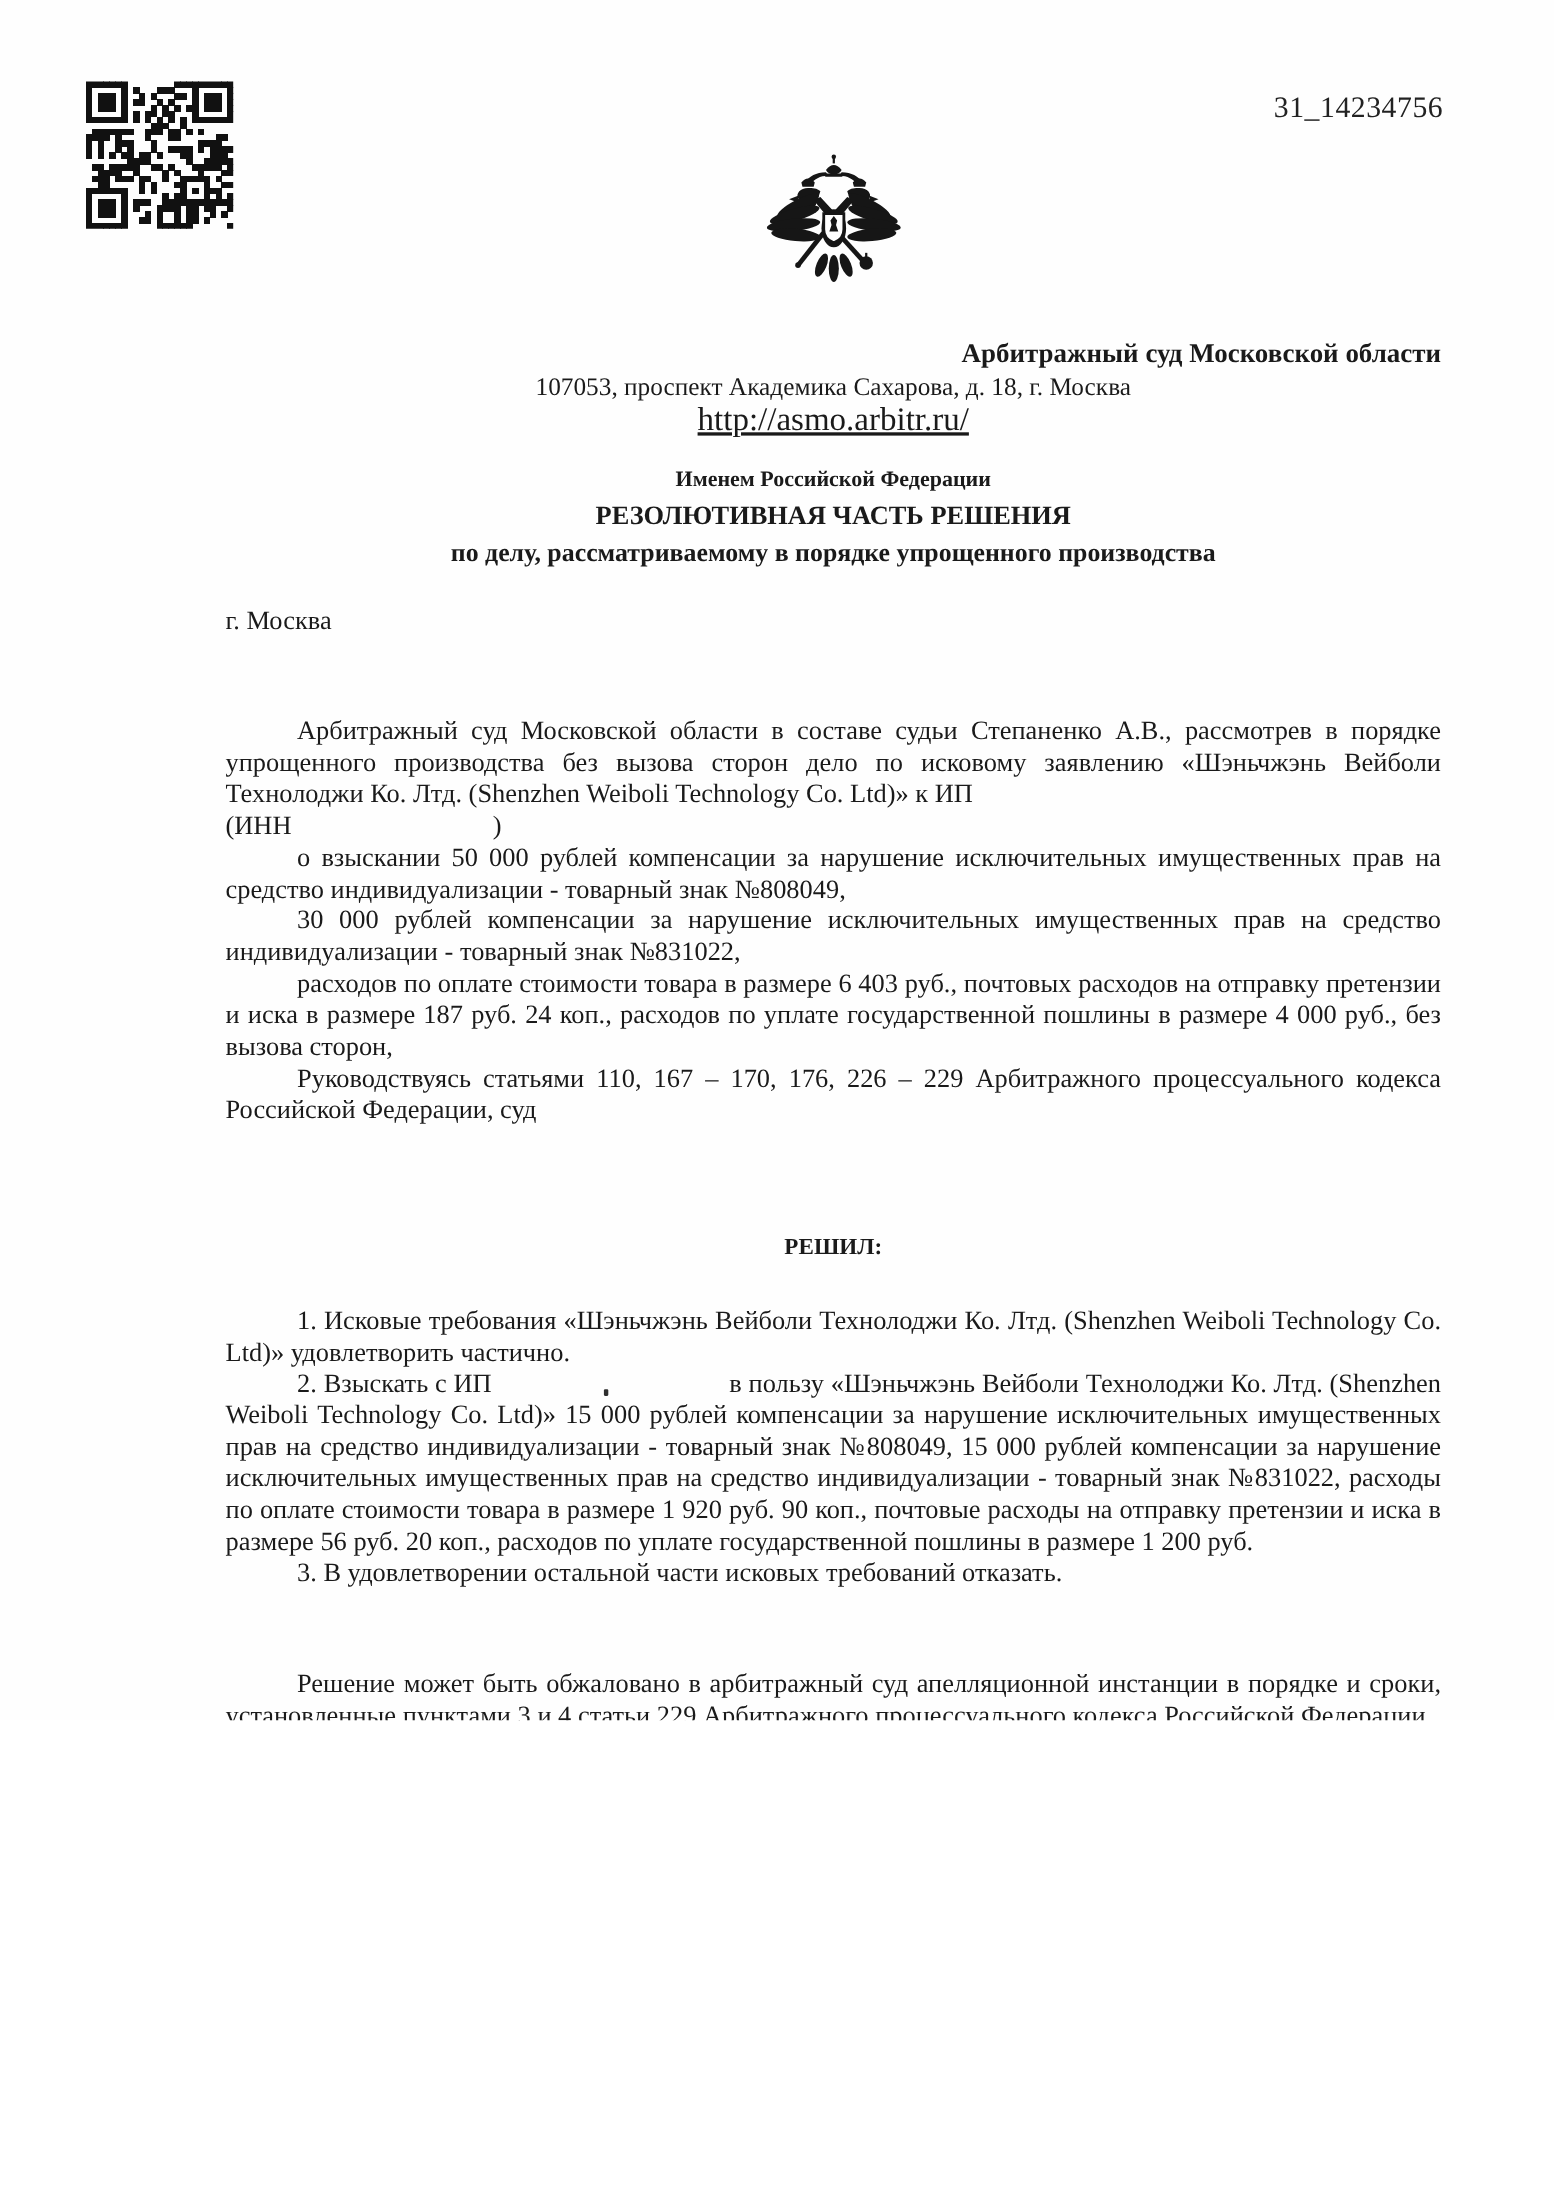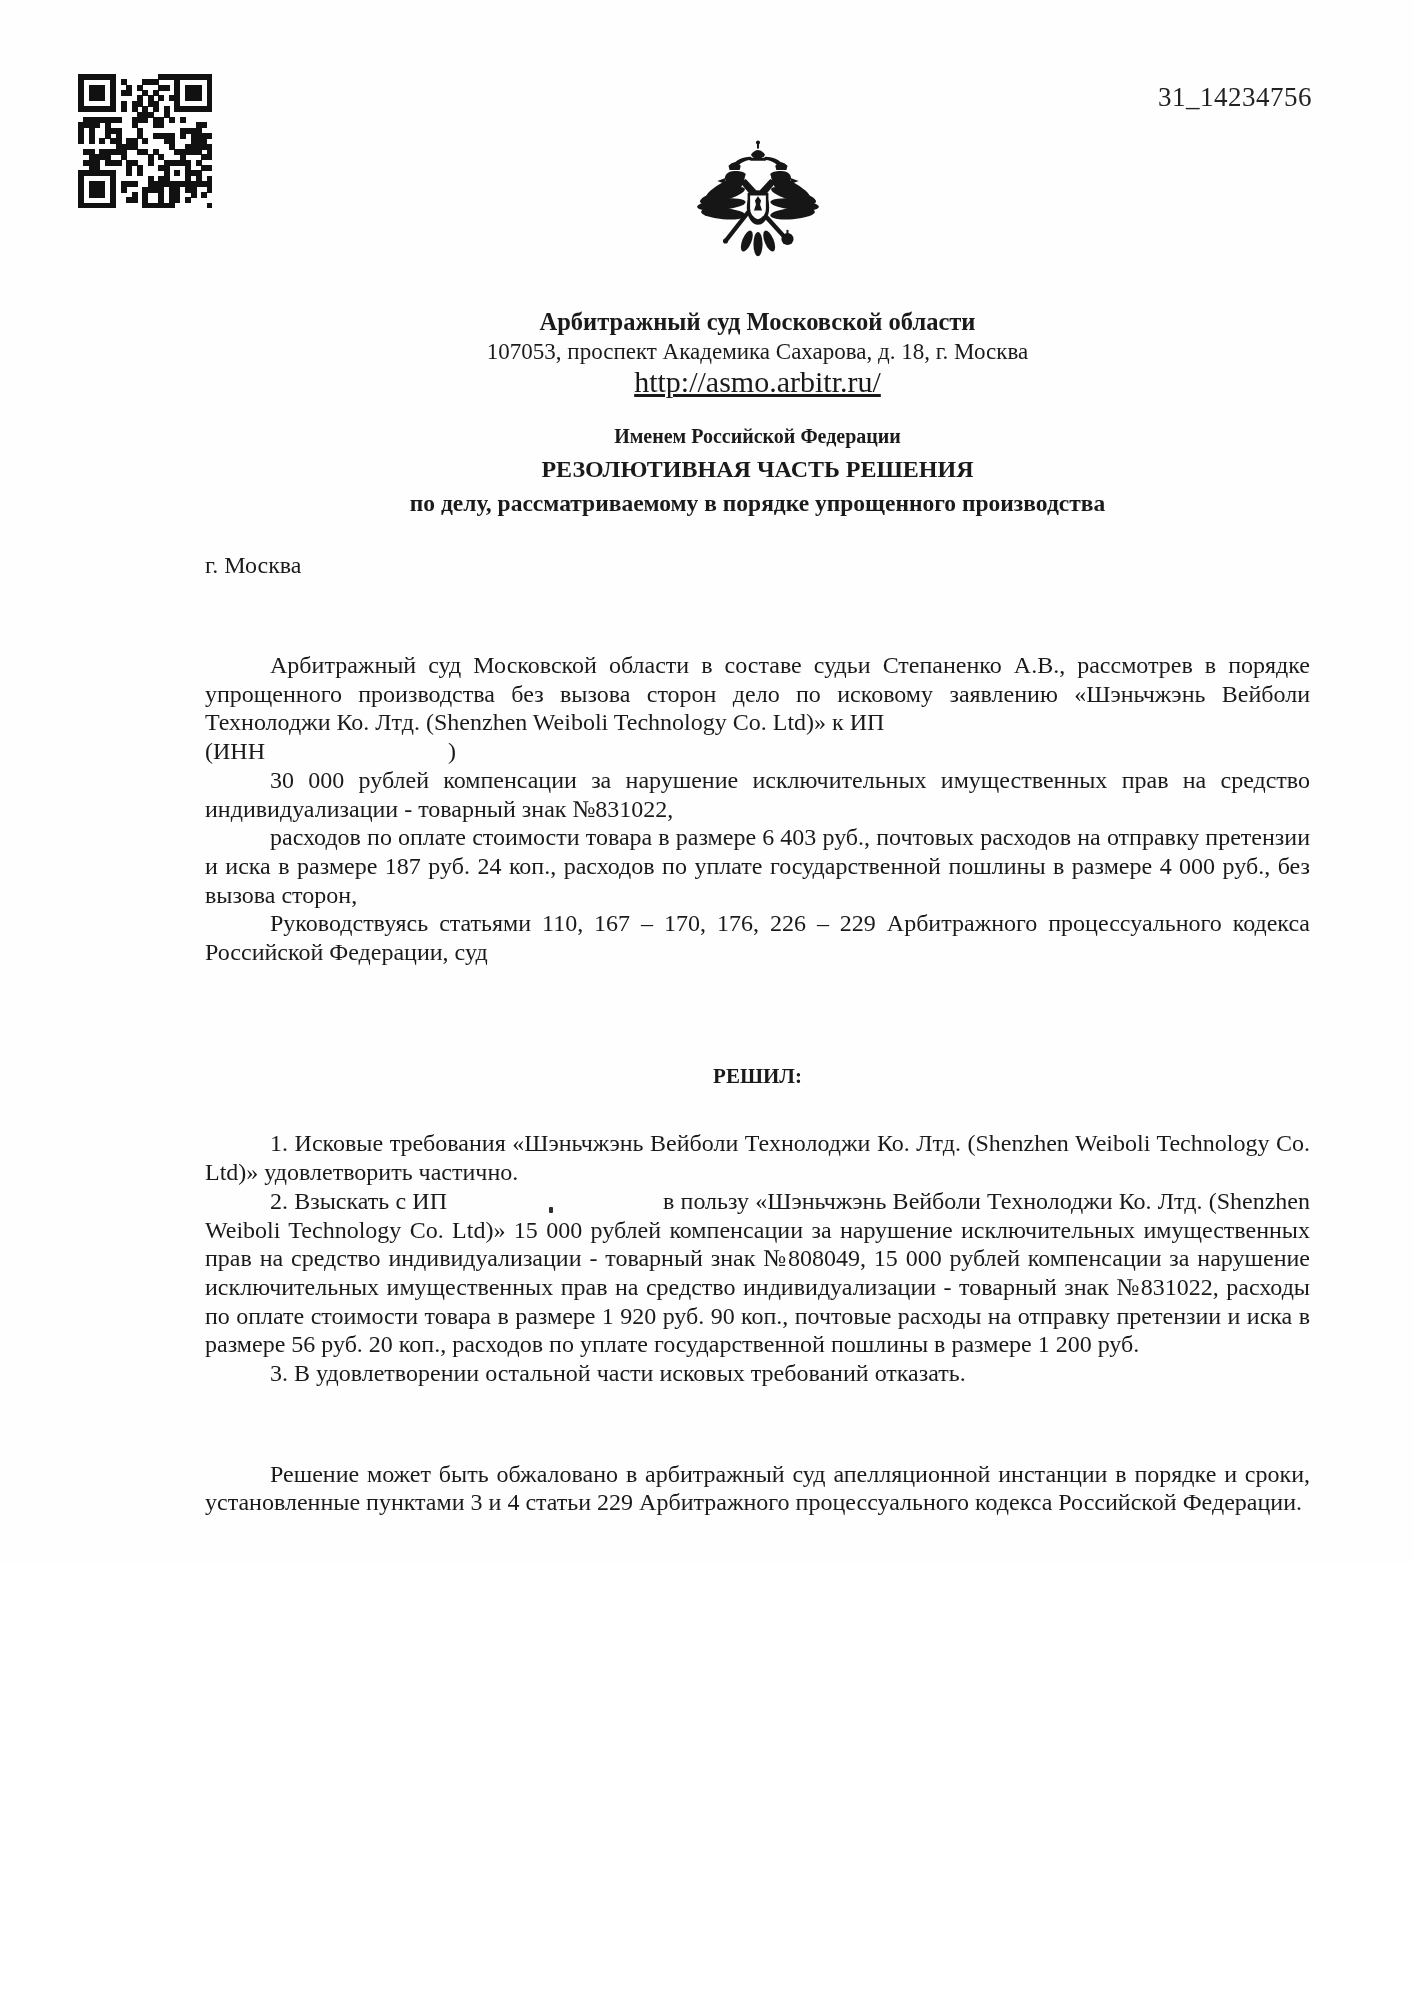--- a/index.html
+++ b/index.html
@@ -15,21 +15,21 @@
   .qr{position:absolute;left:78px;top:74px;width:134px;height:134px;}
   
   .doc-number{
     position:absolute;right:101px;top:82px;
     font-size:27px;letter-spacing:.5px;color:#222;
   }
   
   .emblem-wrap{position:absolute;left:205px;top:136px;width:1105px;text-align:center;}
   
   .header-block{position:absolute;left:205px;top:306px;width:1105px;text-align:center;}
-  .court-name{font-weight:bold;font-size:24.5px;line-height:31px;}
+  .court-name{font-weight:bold;font-size:24.5px;line-height:31px;text-align:right;}
   .court-address{font-size:23px;line-height:30px;}
   .court-site{font-size:30px;line-height:30px;text-decoration:underline;}
   
   .title-block{position:absolute;left:205px;top:420px;width:1105px;text-align:center;font-weight:bold;}
   .title-line1{font-size:20px;line-height:33px;}
   .title-line2{font-size:24px;line-height:33px;}
   .title-line3{font-size:23.5px;line-height:34px;}
   
   .case-block{position:absolute;left:205px;top:550px;width:1107px;font-size:24px;}
   .case-city{line-height:30px;}
@@ -439,20 +439,21 @@
     <div class="title-line3">по делу, рассматриваемому в порядке упрощенного производства</div>
   </div>
 
   <div class="case-block">
     <div class="case-city">г. Москва</div>
   </div>
 
   <div class="body-text">
     <p class="indent">Арбитражный суд Московской области в составе судьи Степаненко А.В., рассмотрев в порядке упрощенного производства без вызова сторон дело по исковому заявлению «Шэньчжэнь Вейболи Технолоджи Ко. Лтд. (Shenzhen Weiboli Technology Co. Ltd)» к ИП</p>
     <p class="inn-line"><span>(ИНН</span><span class="blank-gap"></span><span>)</span></p>
+    <p class="indent">о взыскании 50 000 рублей компенсации за нарушение исключительных имущественных прав на средство индивидуализации - товарный знак №808049,</p>
     <p class="indent">30 000 рублей компенсации за нарушение исключительных имущественных прав на средство индивидуализации - товарный знак №831022,</p>
     <p class="indent">расходов по оплате стоимости товара в размере 6 403 руб.,  почтовых расходов на отправку претензии и иска в размере 187 руб. 24 коп.,  расходов по уплате государственной пошлины в размере 4 000 руб., без вызова сторон,</p>
     <p class="indent">Руководствуясь статьями 110, 167 – 170, 176, 226 – 229 Арбитражного процессуального кодекса Российской Федерации, суд</p>
 
     <p class="resolution-heading">РЕШИЛ:</p>
 
     <p class="indent item-first">1. Исковые требования «Шэньчжэнь Вейболи Технолоджи Ко. Лтд. (Shenzhen Weiboli Technology Co. Ltd)» удовлетворить частично.</p>
     <p class="indent"><span>2. Взыскать с ИП</span><span class="redact-gap"></span><span>в пользу «Шэньчжэнь Вейболи Технолоджи Ко. Лтд. (Shenzhen Weiboli Technology Co. Ltd)» 15 000 рублей компенсации за нарушение исключительных имущественных прав на средство индивидуализации - товарный знак №808049, 15 000 рублей компенсации за нарушение исключительных имущественных прав на средство индивидуализации - товарный знак №831022, расходы по оплате стоимости товара в размере 1 920 руб. 90 коп.,  почтовые расходы на отправку претензии и иска в размере 56 руб. 20 коп.,  расходов по уплате государственной пошлины в размере 1 200 руб.</span></p>
     <p class="indent">3. В удовлетворении остальной части исковых требований отказать.</p>
 

